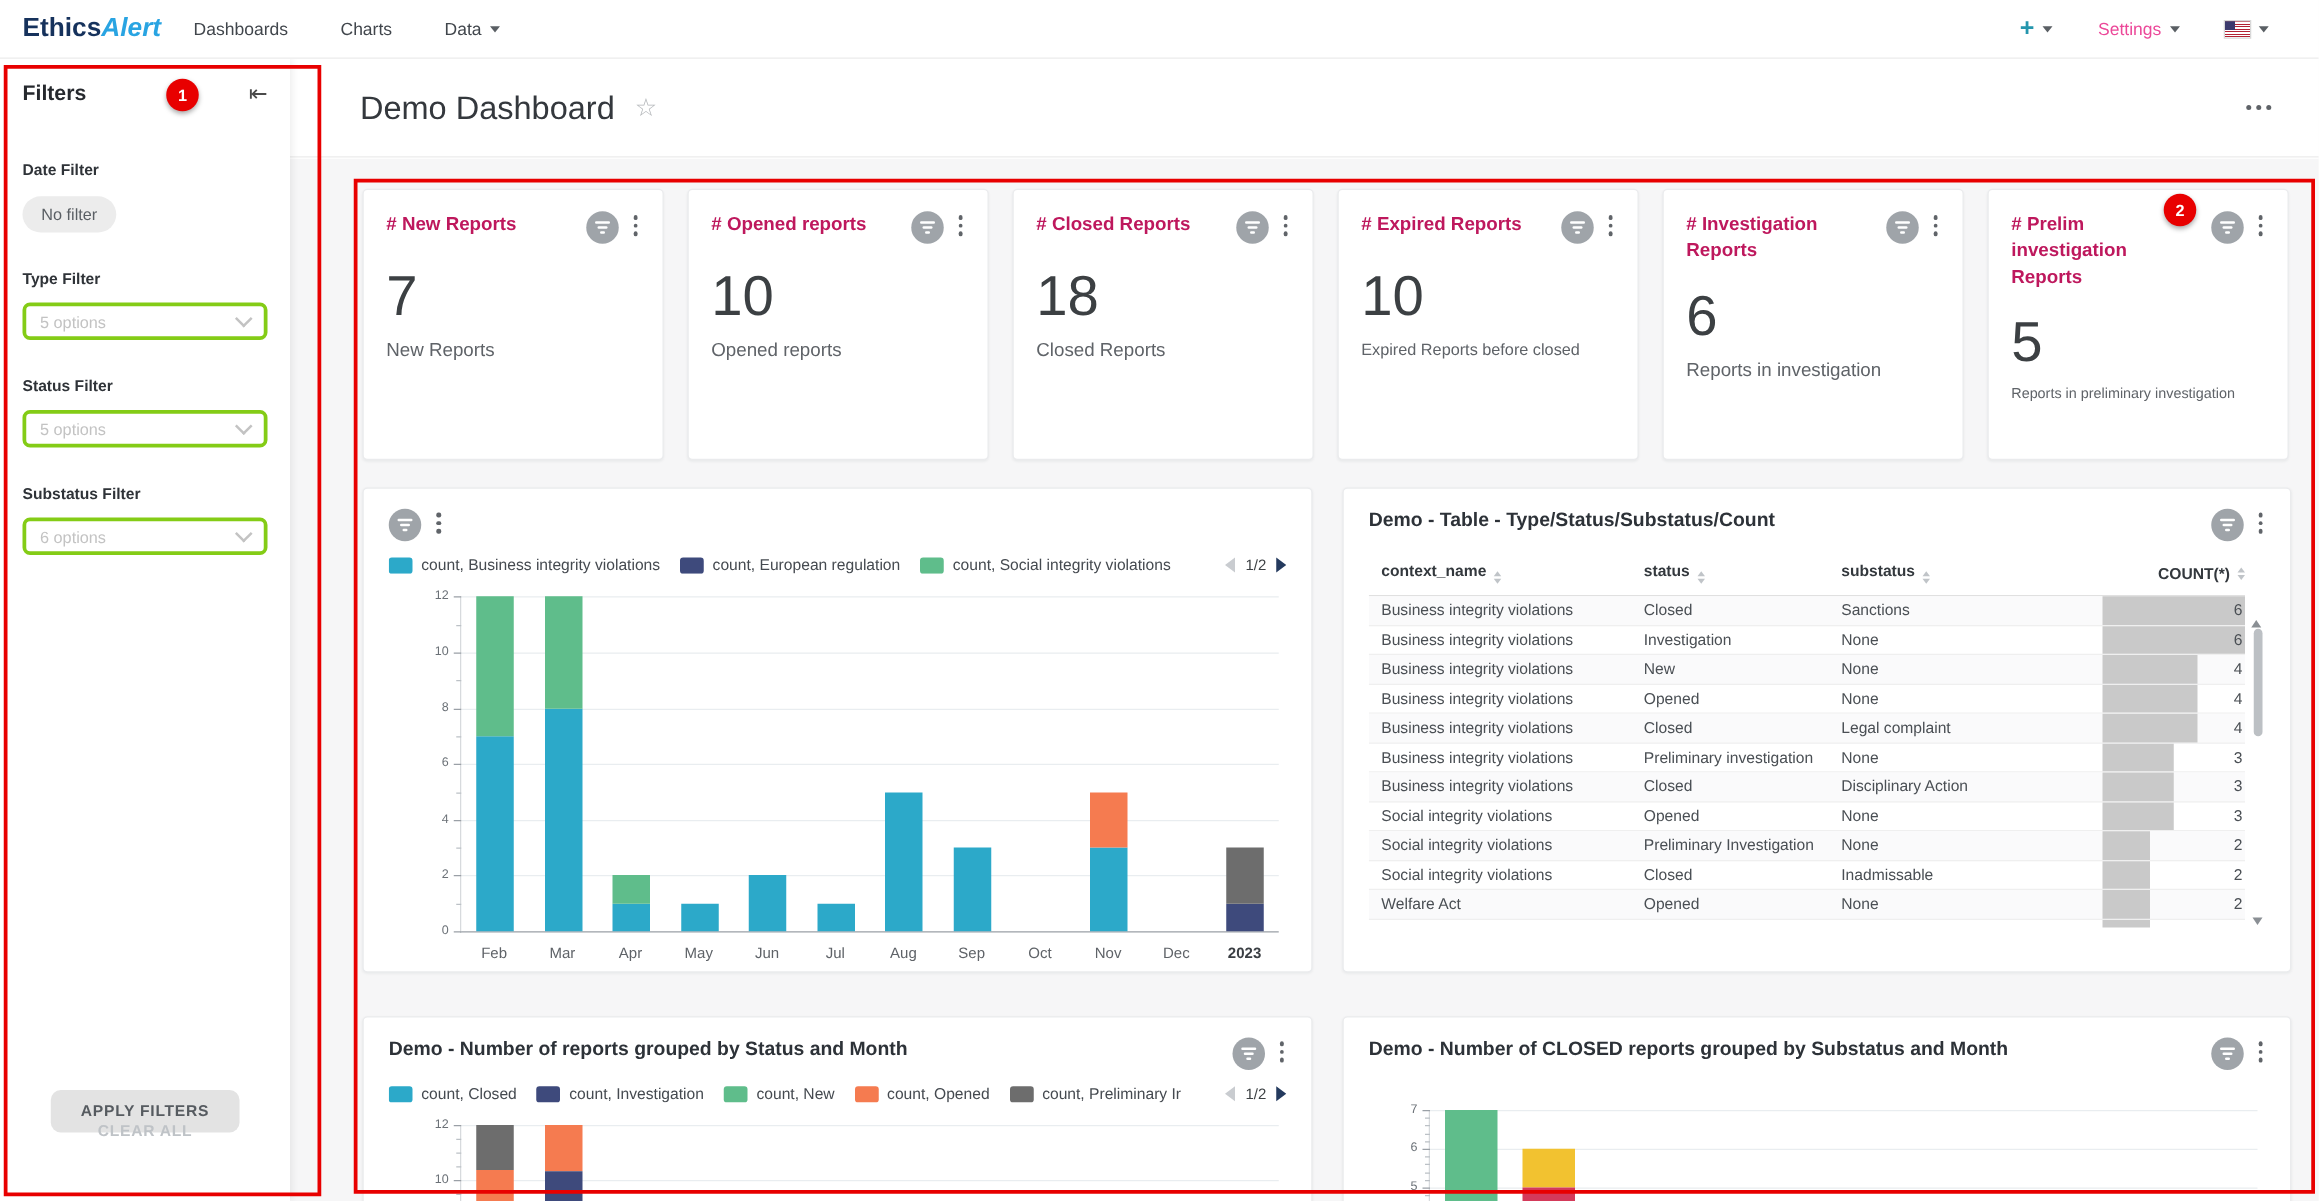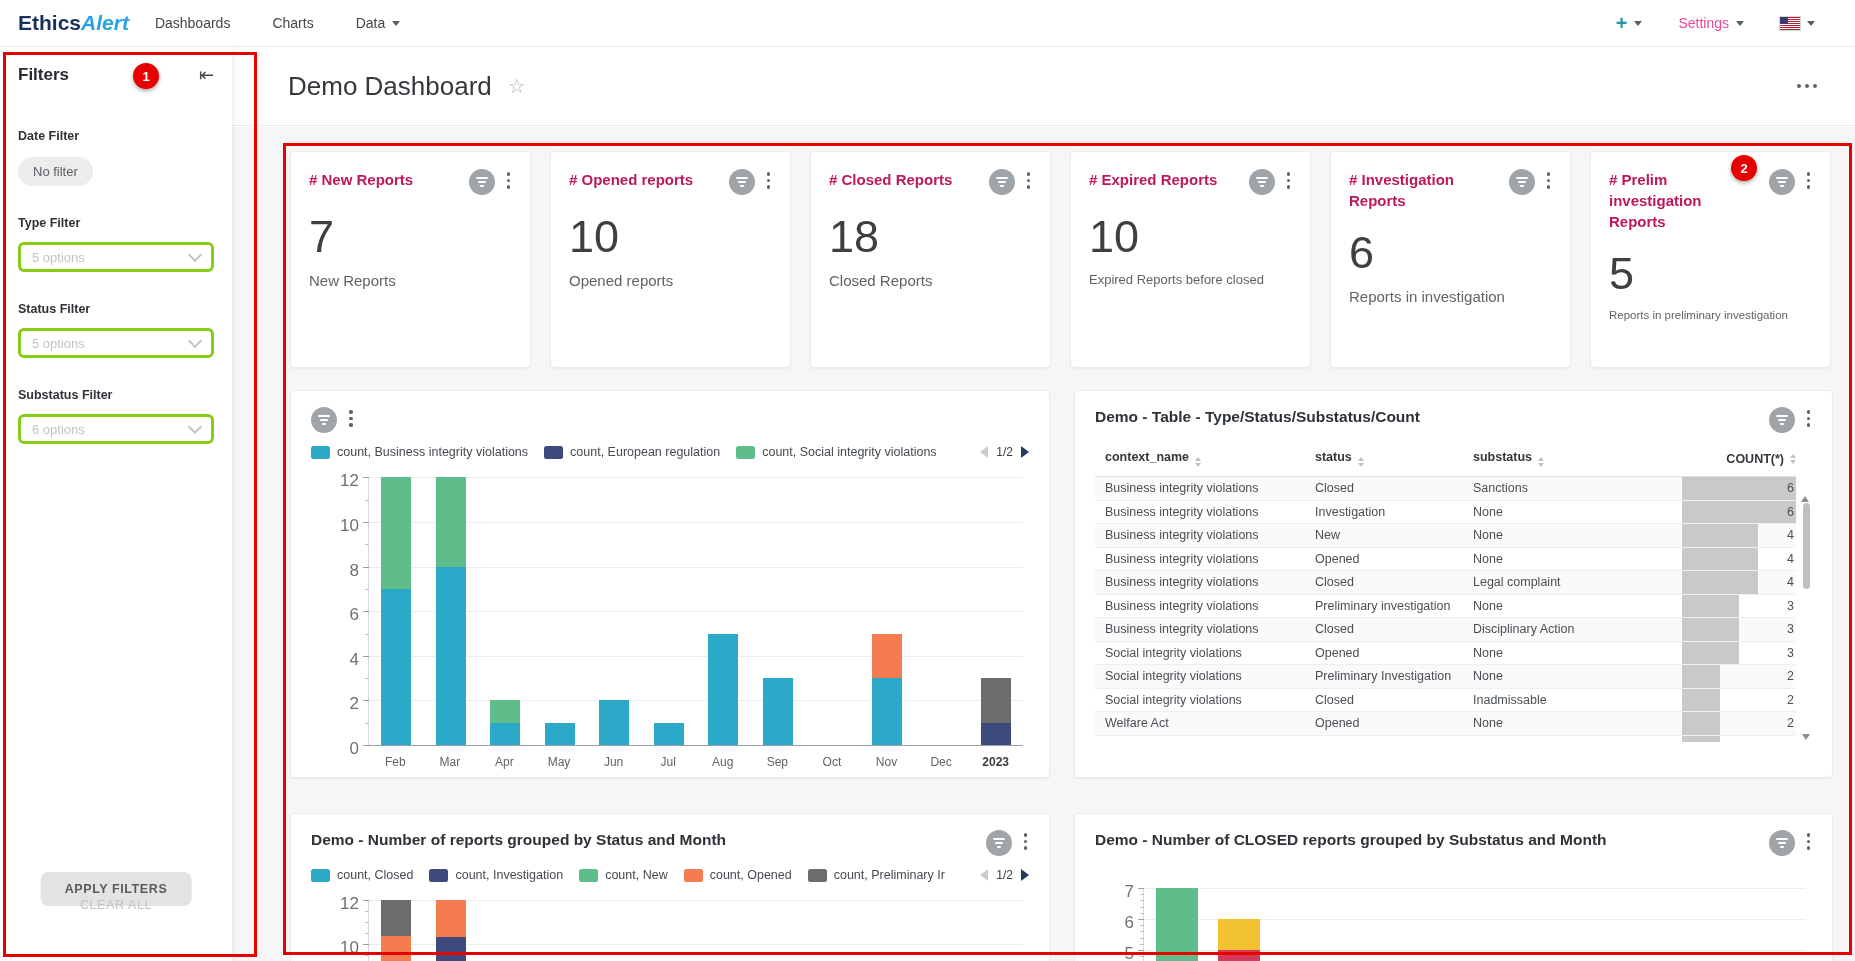--- a/index.html
+++ b/index.html
@@ -37,21 +37,21 @@
   .sb-select{margin-top:12px;height:30px;border:3px solid #84cc16;border-radius:6px;
              display:flex;align-items:center;justify-content:space-between;padding:0 11px;
              font-size:13px;color:#c3c3c3;background:#fff;cursor:pointer;box-sizing:border-box}
   .chev{width:8px;height:8px;border-right:2px solid #c3c3c3;border-bottom:2px solid #c3c3c3;
         transform:rotate(45deg);margin-top:-4px}
   .apply-btn{position:absolute;left:50%;transform:translateX(-50%);top:825px;background:#e3e3e3;
              border:none;border-radius:8px;padding:10px 24px;font-size:12.5px;font-weight:bold;
              color:#565b60;letter-spacing:.6px;white-space:nowrap;cursor:pointer;
              font-family:"Liberation Sans",sans-serif}
   .clear-btn{position:absolute;left:50%;transform:translateX(-50%);top:851px;font-size:12.5px;
-             font-weight:normal;color:#bfc3c7;letter-spacing:.6px;cursor:pointer;white-space:nowrap}
+             font-weight:bold;color:#bfc3c7;letter-spacing:.6px;cursor:pointer;white-space:nowrap}
 
   
   .main-header{position:absolute;left:232px;top:47px;right:0;height:79px;background:#fff;
                border-bottom:1px solid #ececec;display:flex;align-items:center;
                padding-left:56px;box-sizing:border-box;z-index:1}
   .page-title{font-size:26px;color:#34383d}
   .star{font-size:20px;color:#b4b7ba;margin-left:16px;cursor:pointer}
   .hdots{position:absolute;right:32px;display:flex;gap:4px;cursor:pointer;padding:6px}
   .hdots i{width:4px;height:4px;border-radius:50%;background:#5f6368}
 
@@ -88,21 +88,21 @@
   .lg-chip{width:19px;height:13px;border-radius:2.5px;margin-right:7px;flex:none}
   .lg-pag{margin-left:auto;display:flex;align-items:center;gap:8px;font-size:12px;color:#3c4043;flex:none}
   .tri-l{width:0;height:0;border-top:6px solid transparent;border-bottom:6px solid transparent;
          border-right:8px solid #c9ccd0;cursor:pointer}
   .tri-r{width:0;height:0;border-top:6px solid transparent;border-bottom:6px solid transparent;
          border-left:8px solid #243a5e;cursor:pointer}
 
   .plot{position:relative;margin:18px 6px 0 57px;border-left:1px solid #d7dadd;border-bottom:1px solid #9aa0a6}
   .plot.no-base{border-bottom:none}
   .gl{position:absolute;left:0;right:0;height:1px;background:#e9edf0}
-  .gl-label{position:absolute;left:-46px;width:36px;text-align:right;font-size:17px;color:#6b7177}
+  .gl-label{position:absolute;left:-46px;width:36px;text-align:right;font-size:10px;color:#6b7177}
   .gl-tick{position:absolute;left:-6px;width:6px;height:1px;background:#9aa0a6}
   .gl-minor{position:absolute;left:-4px;width:4px;height:1px;background:#bcc1c6}
   .bar{position:absolute}
   .xlabels{display:flex;margin:9px 6px 0 57px;font-size:12px;color:#5f6368}
   .xlabels span{flex:1;text-align:center}
   .xlabels span.bold{font-weight:bold;color:#3a3e43}
 
   
   .t-wrap{margin-top:12px;position:relative;height:297px;overflow:hidden;padding-right:16px}
   .t-head{display:flex;align-items:center;font-size:12.5px;font-weight:bold;color:#33383d;

